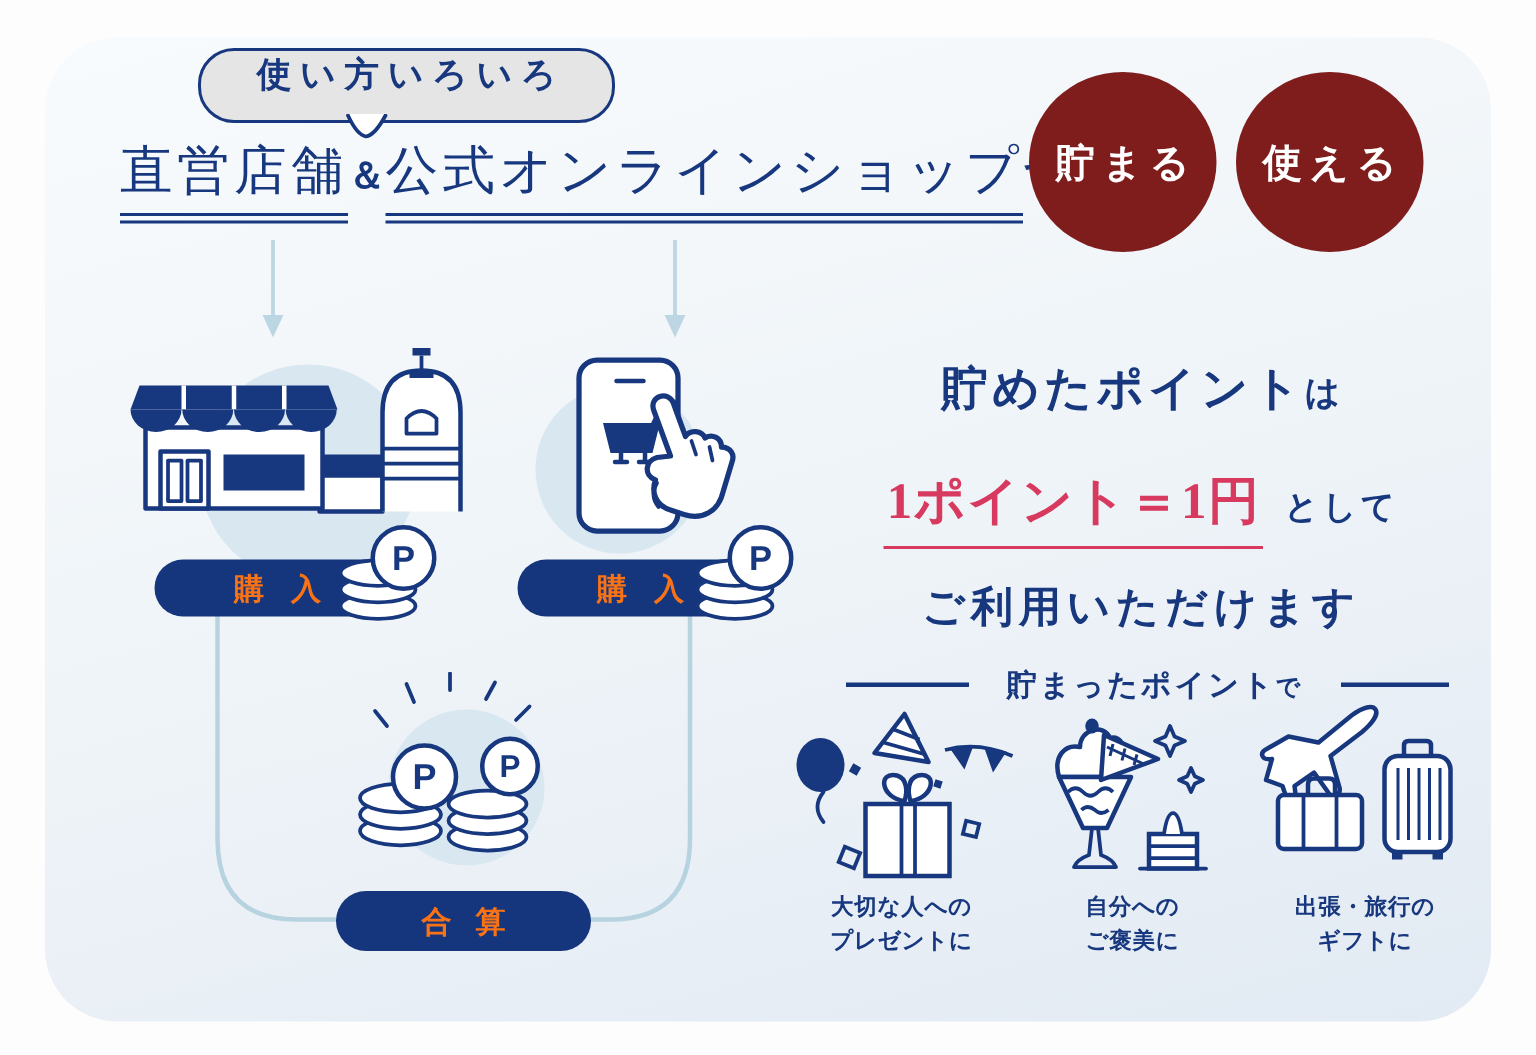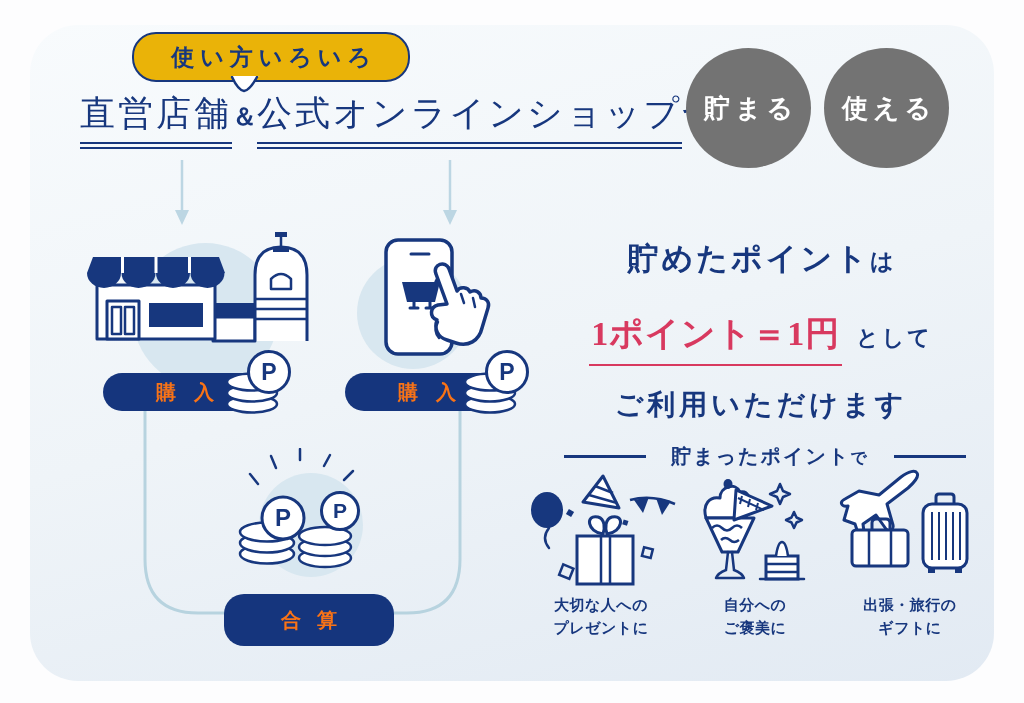--- a/index.html
+++ b/index.html
@@ -12,51 +12,51 @@
   .abs { position:absolute; }
 
   .panel {
     left:30px; top:25px; width:964px; height:656px; border-radius:48px;
     background:linear-gradient(165deg,#F8FBFD 0%,#EFF4F8 50%,#E2EAF3 100%);
   }
 
   
   .bubble {
     left:132px; top:32px; width:268px; height:46px; border-radius:24px;
-    background:#eab308; border:2.5px solid #17377E;
-    display:flex; align-items:center; justify-content:center;
+    background:#e5e5e5; border:2.5px solid #17377E;
+    display:flex; align-items:flex-start; justify-content:center;
     font-size:23px; font-weight:800; letter-spacing:6px; padding-left:6px;
     z-index:6;
   }
   .bubble-tail { left:228px; top:76px; z-index:7; }
 
   
   .heading { left:80px; top:90px; white-space:nowrap; z-index:5; }
   .heading .big { font-size:35px; font-weight:400; letter-spacing:3px; }
   .heading .small { font-size:25px; font-weight:800; }
   .uline { display:inline-block; padding-bottom:5px; border-bottom:2.5px solid #17377E; position:relative; }
   .uline::after { content:""; position:absolute; left:0; right:0; bottom:-7px; height:2.5px; background:#17377E; }
 
   
   .circle-badge {
-    width:120px; height:120px; border-radius:50%; background:#737373;
+    width:120px; height:120px; border-radius:50%; background:#7f1d1d;
     display:flex; align-items:center; justify-content:center;
     color:#FFFFFF; font-size:26px; font-weight:800; letter-spacing:5px; padding-left:5px;
     z-index:5;
   }
 
   .pale-circle { border-radius:50%; background:#D8E7F0; z-index:1; }
 
   .pill {
     background:#15357D; color:#f97316; border-radius:20px;
     display:flex; align-items:center; justify-content:center;
     font-weight:800; z-index:5;
   }
   .pill.purchase { width:146px; height:38px; font-size:20px; letter-spacing:18px; padding-left:18px; }
-  .pill.combine  { width:154px; height:52px; font-size:20px; letter-spacing:16px; padding-left:16px; }
+  .pill.combine  { width:154px; height:40px; font-size:20px; letter-spacing:16px; padding-left:16px; }
 
   .art { z-index:3; }
 
   
   .points { left:560px; top:238px; width:402px; text-align:center; z-index:5;font-family:Liberation Serif, serif; }
   .points .l1 { font-size:31px; font-weight:800; letter-spacing:3px; }
   .points .l1 .sfx { font-size:23px; letter-spacing:1px; }
   .points .l2 { margin-top:31px; white-space:nowrap; }
   .points .hl { color:#D8395F; font-size:34px; font-weight:800; letter-spacing:1px;
                 display:inline-block; padding:0 2px 7px 2px; border-bottom:2.5px solid #D8395F; }

